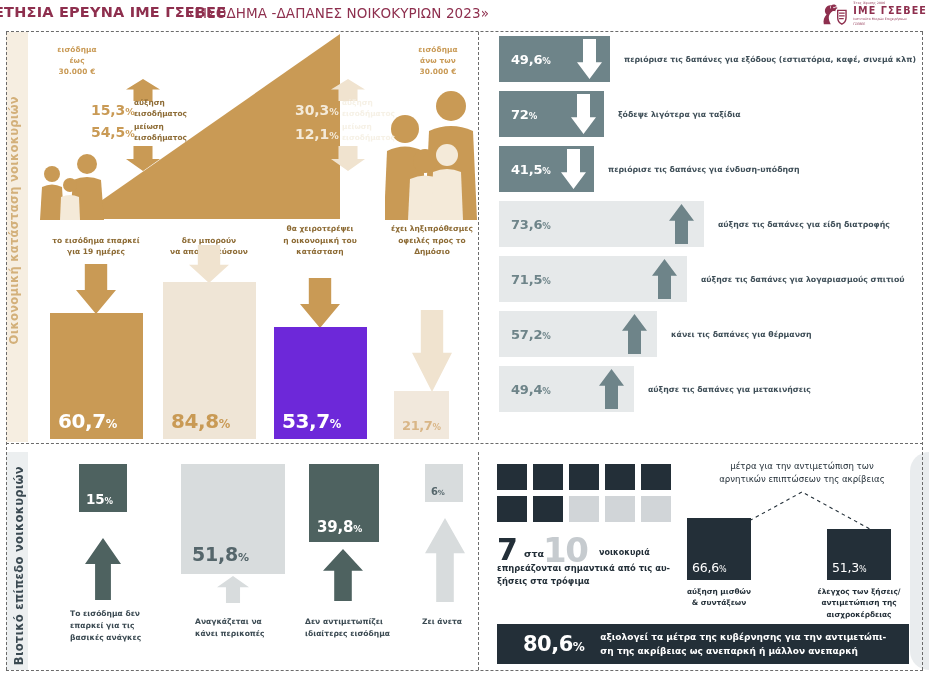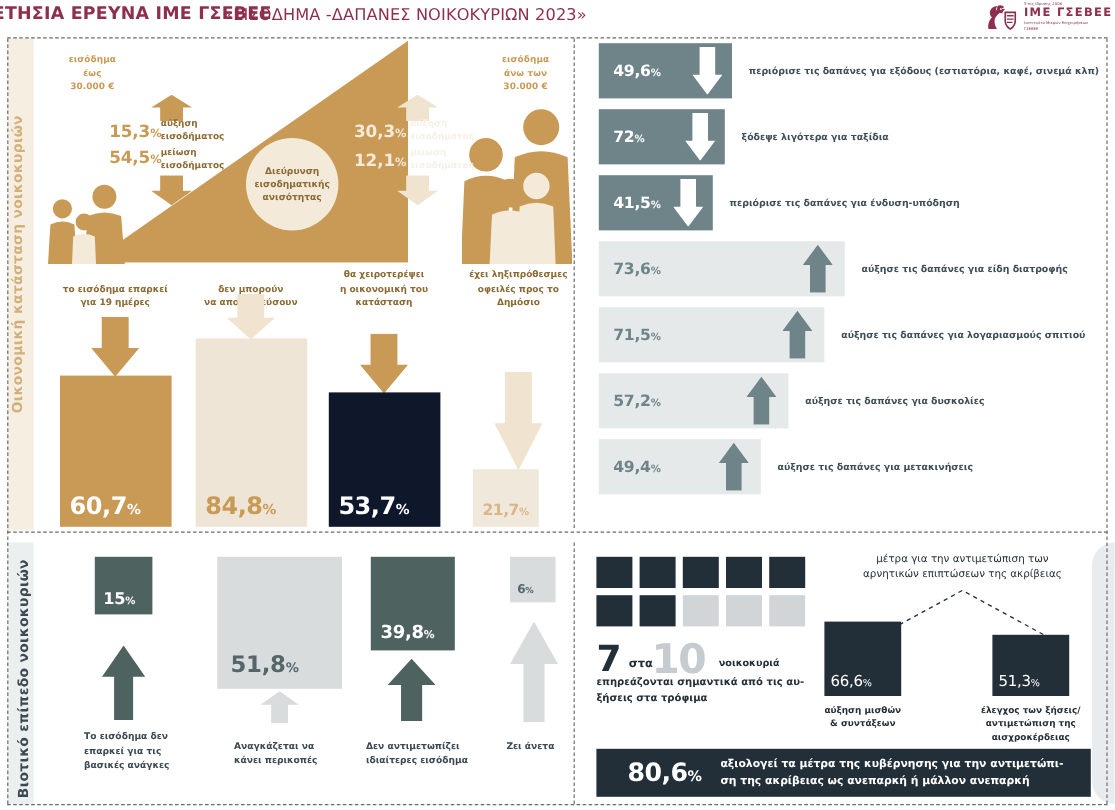--- a/index.html
+++ b/index.html
@@ -253,23 +253,20 @@
   <div class="dashed-v" id="edge-v-right"></div>
   <div class="dashed-v" id="div-v-top"></div>
   <div class="dashed-v" id="div-v-bot"></div>
 
   <div class="rail-label" id="rail-top">Οικονομική κατάσταση νοικοκυριών</div>
   <div class="rail-label" id="rail-bot">Βιοτικό επίπεδο νοικοκυριών</div>
 
   <div id="q1">
 
     <div id="pyramid"></div>
-    <div id="inequality-bubble" style="white-space:pre-line">Διεύρυνση
-εισοδηματικής
-ανισότητας</div>
 
     <div class="income-cap" id="cap-left" style="white-space:pre-line">εισόδημα
 έως
 30.000 €</div>
     <div class="income-cap" id="cap-right" style="white-space:pre-line">εισόδημα
 άνω των
 30.000 €</div>
 
     <svg id="fam-small" viewBox="0 0 66 68">
       <g fill="#c99a55">
@@ -329,21 +326,21 @@
       <div class="bar" style="height:157px;background:#efe5d6;">
         <div class="pct" style="color:#c99a55;"><span>84,8</span><span class="sm">%</span></div>
       </div>
     </div>
 
     <div class="bgroup" id="g3">
       <div class="cap" style="white-space:pre-line">θα χειροτερέψει
 η οικονομική του
 κατάσταση</div>
       <div class="arr arrow-dn-gold" style="bottom:112px;height:50px;"></div>
-      <div class="bar" style="height:112px;background:#0f172a;">
+      <div class="bar" style="height:112px;background:#6d28d9;">
         <div class="pct" style="color:#ffffff;"><span>53,7</span><span class="sm">%</span></div>
       </div>
     </div>
 
     <div class="bgroup" id="g4">
       <div class="cap" style="white-space:pre-line">έχει ληξιπρόθεσμες
 οφειλές προς το
 Δημόσιο</div>
       <div class="arr arrow-dn-pale" style="bottom:48px;height:82px;"></div>
       <div class="bar" style="height:48px;width:55px;left:12px;background:#f1e8dc;">
@@ -392,21 +389,21 @@
         <div class="hicon" style="left:153px;"></div>
       </div>
       <div class="hlabel" style="left:202px;">αύξησε τις δαπάνες για λογαριασμούς σπιτιού</div>
     </div>
 
     <div class="hrow" style="top:275px;">
       <div class="hbar up-bar" style="width:158px;">
         <div class="hpct"><span>57,2</span><span class="sm">%</span></div>
         <div class="hicon" style="left:123px;"></div>
       </div>
-      <div class="hlabel" style="left:172px;">αύξησε τις δαπάνες για δυσκολίες</div>
+      <div class="hlabel" style="left:172px;">κάνει τις δαπάνες για θέρμανση</div>
     </div>
 
     <div class="hrow" style="top:330px;">
       <div class="hbar up-bar" style="width:135px;">
         <div class="hpct"><span>49,4</span><span class="sm">%</span></div>
         <div class="hicon" style="left:100px;"></div>
       </div>
       <div class="hlabel" style="left:149px;">αύξησε τις δαπάνες για μετακινήσεις</div>
     </div>
   </div>

